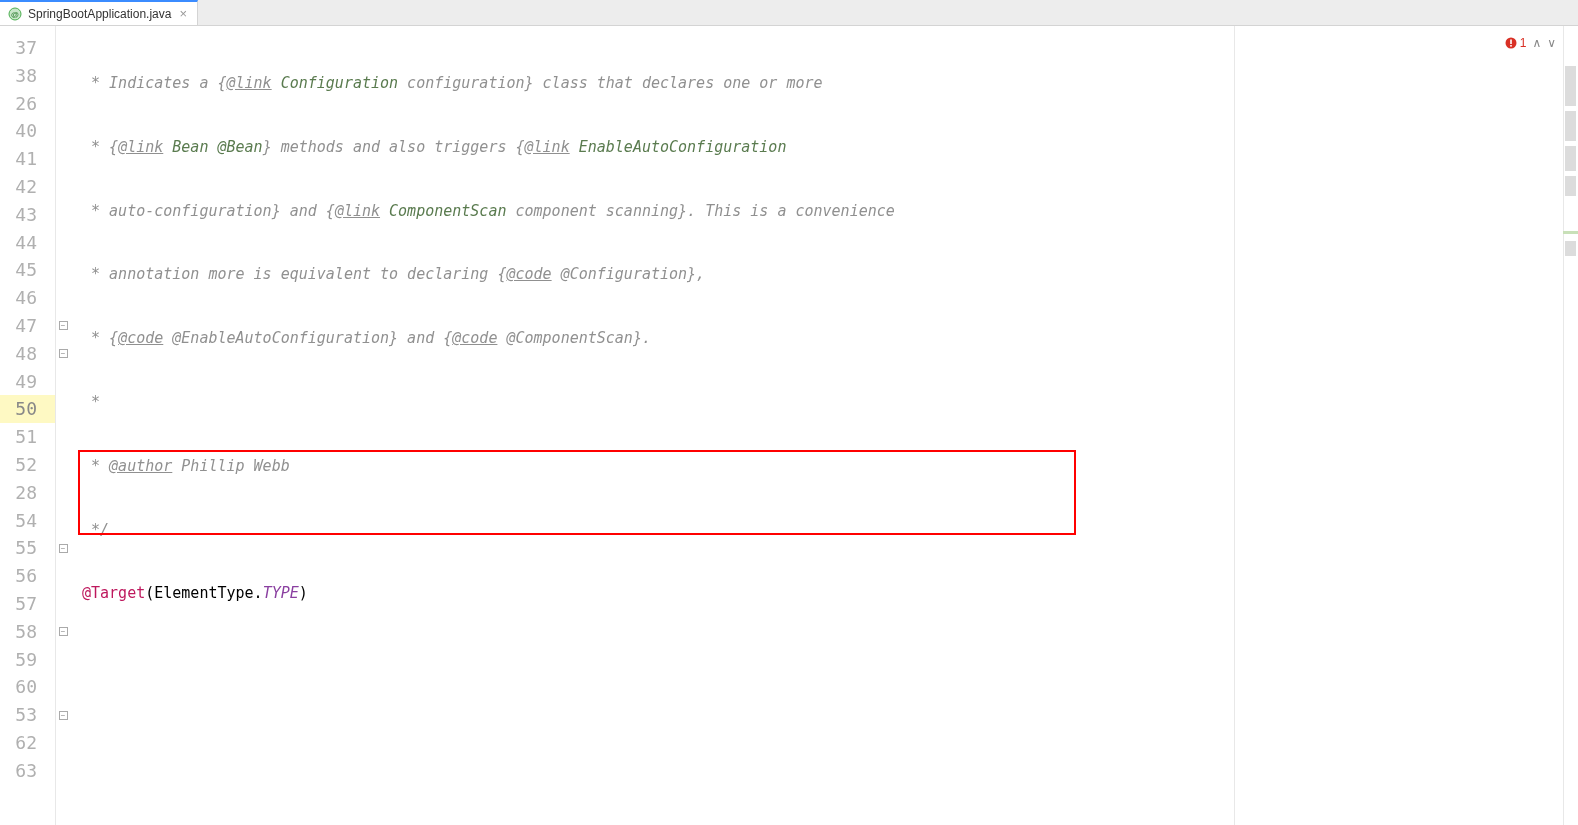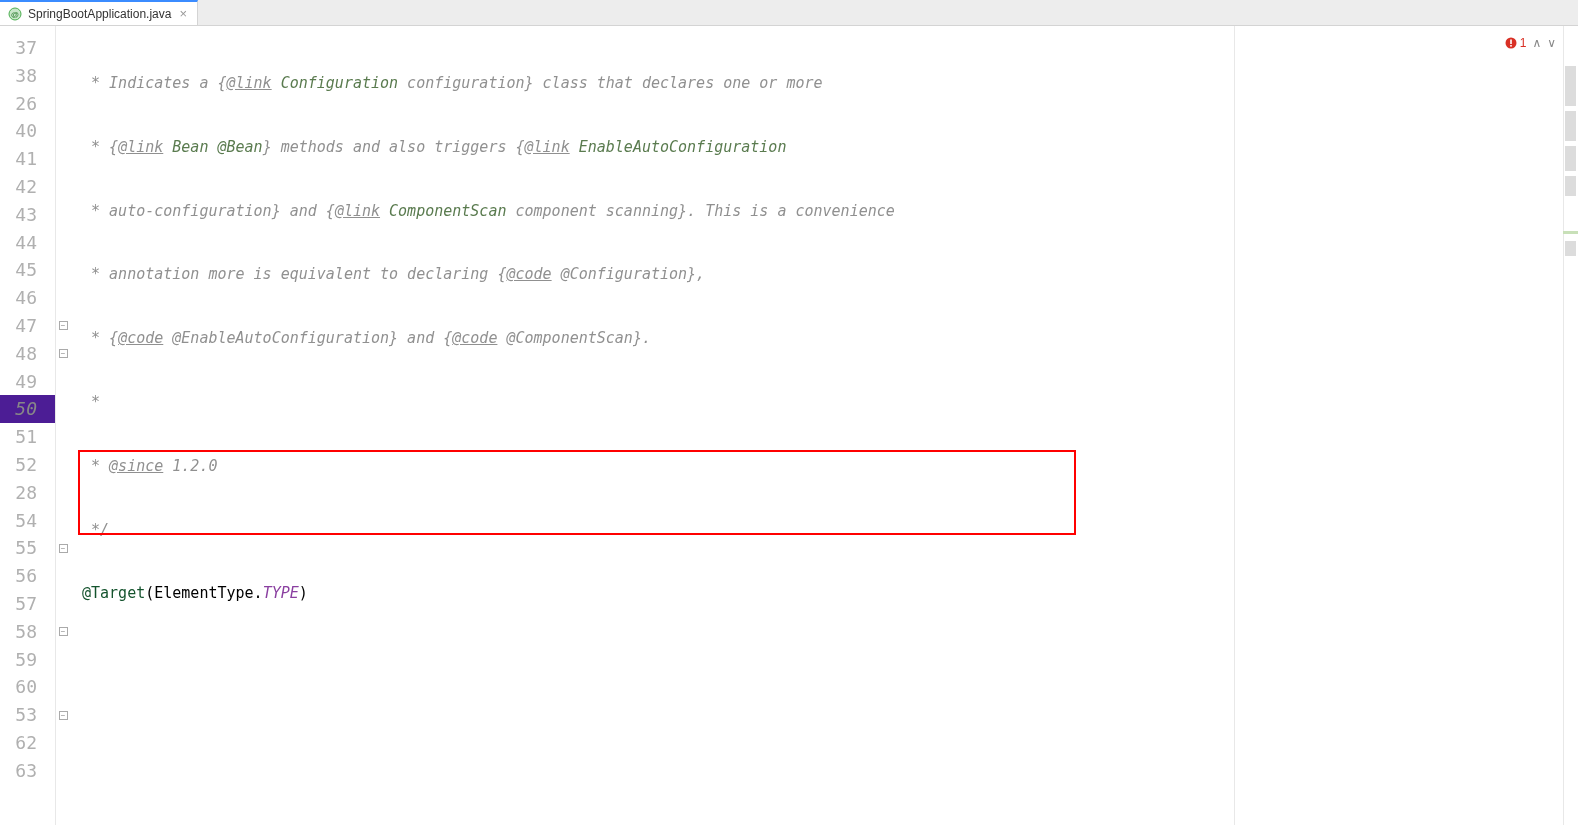--- a/index.html
+++ b/index.html
@@ -60,22 +60,21 @@
     position: relative;
   }
   .gutter .ln {
     height: 27.8px;
     line-height: 27.8px;
     padding-right: 18px;
     position: relative;
   }
   .gutter .ln.current {
     color: #888;
-    background: #4c1d95;
-    font-style: italic;
+    background: #fef9c3;
   }
   .fold-strip {
     width: 14px;
     background: #fff;
     position: relative;
     padding-top: 8px;
   }
   .fold-strip .mark {
     height: 27.8px;
     display: flex;
@@ -100,21 +99,21 @@
   }
   .code .line {
     height: 27.8px;
     line-height: 27.8px;
     padding-left: 12px;
     position: relative;
   }
   .c-comment { color: #909090; font-style: italic; }
   .c-tag { color: #909090; font-style: italic; text-decoration: underline; }
   .c-link { color: #5a7b4f; font-style: italic; }
-  .c-anno { color: #14532d; }
+  .c-anno { color: #be185d; }
   .c-const { color: #8a3fa0; font-style: italic; }
   .c-punct { color: #000; }
   .red-box {
     position: absolute;
     border: 2px solid #ff0000;
     pointer-events: none;
   }
   .right-strip {
     width: 15px;
     background: #fff;
@@ -258,21 +257,21 @@
       <div class="mark"></div>
   </div>
 
   <div class="code">
     <div class="line"><span class="c-comment"><span> * Indicates a {</span><span class="c-tag">@link</span><span class="c-link"> Configuration</span><span> configuration} class that declares one or more</span></span></div>
     <div class="line"><span class="c-comment"><span> * {</span><span class="c-tag">@link</span><span class="c-link"> Bean</span><span class="c-link"> @Bean</span><span>} methods and also triggers {</span><span class="c-tag">@link</span><span class="c-link"> EnableAutoConfiguration</span></span></div>
     <div class="line"><span class="c-comment"><span> * auto-configuration} and {</span><span class="c-tag">@link</span><span class="c-link"> ComponentScan</span><span> component scanning}. This is a convenience</span></span></div>
     <div class="line"><span class="c-comment"><span> * annotation more is equivalent to declaring {</span><span class="c-tag">@code</span><span> @Configuration},</span></span></div>
     <div class="line"><span class="c-comment"><span> * {</span><span class="c-tag">@code</span><span> @EnableAutoConfiguration} and {</span><span class="c-tag">@code</span><span> @ComponentScan}.</span></span></div>
     <div class="line"><span class="c-comment"> *</span></div>
-    <div class="line"><span class="c-comment"><span> * </span><span class="c-tag">@since</span><span> 1.2.0</span></span></div>
+    <div class="line"><span class="c-comment"><span> * </span><span class="c-tag">@author</span><span> Phillip Webb</span></span></div>
     <div class="line"><span class="c-comment"> */</span></div>
     <div class="line"><span class="c-anno">@Target</span><span class="c-punct">(ElementType.</span><span class="c-const">TYPE</span><span class="c-punct">)</span></div>
     
     
     
     
     
     
     
     

